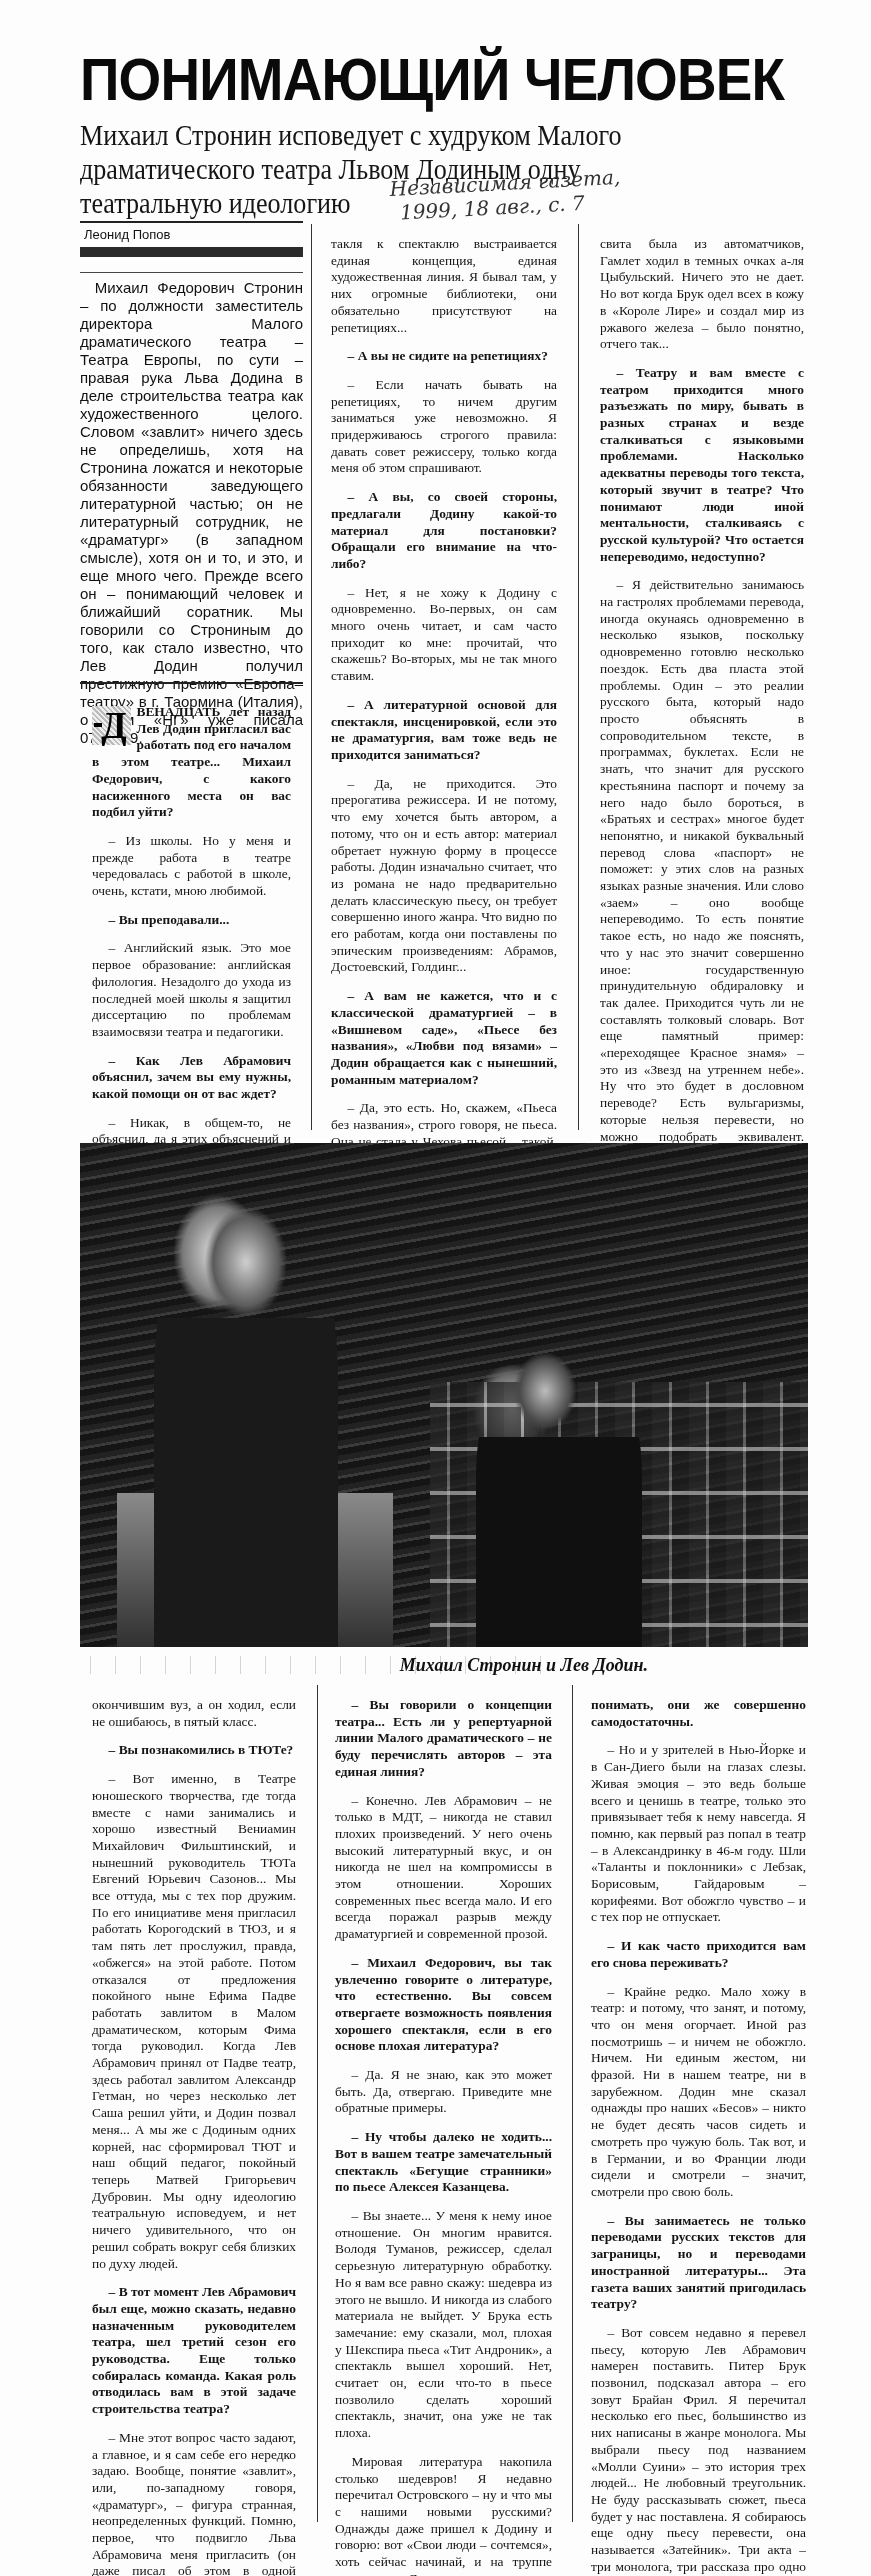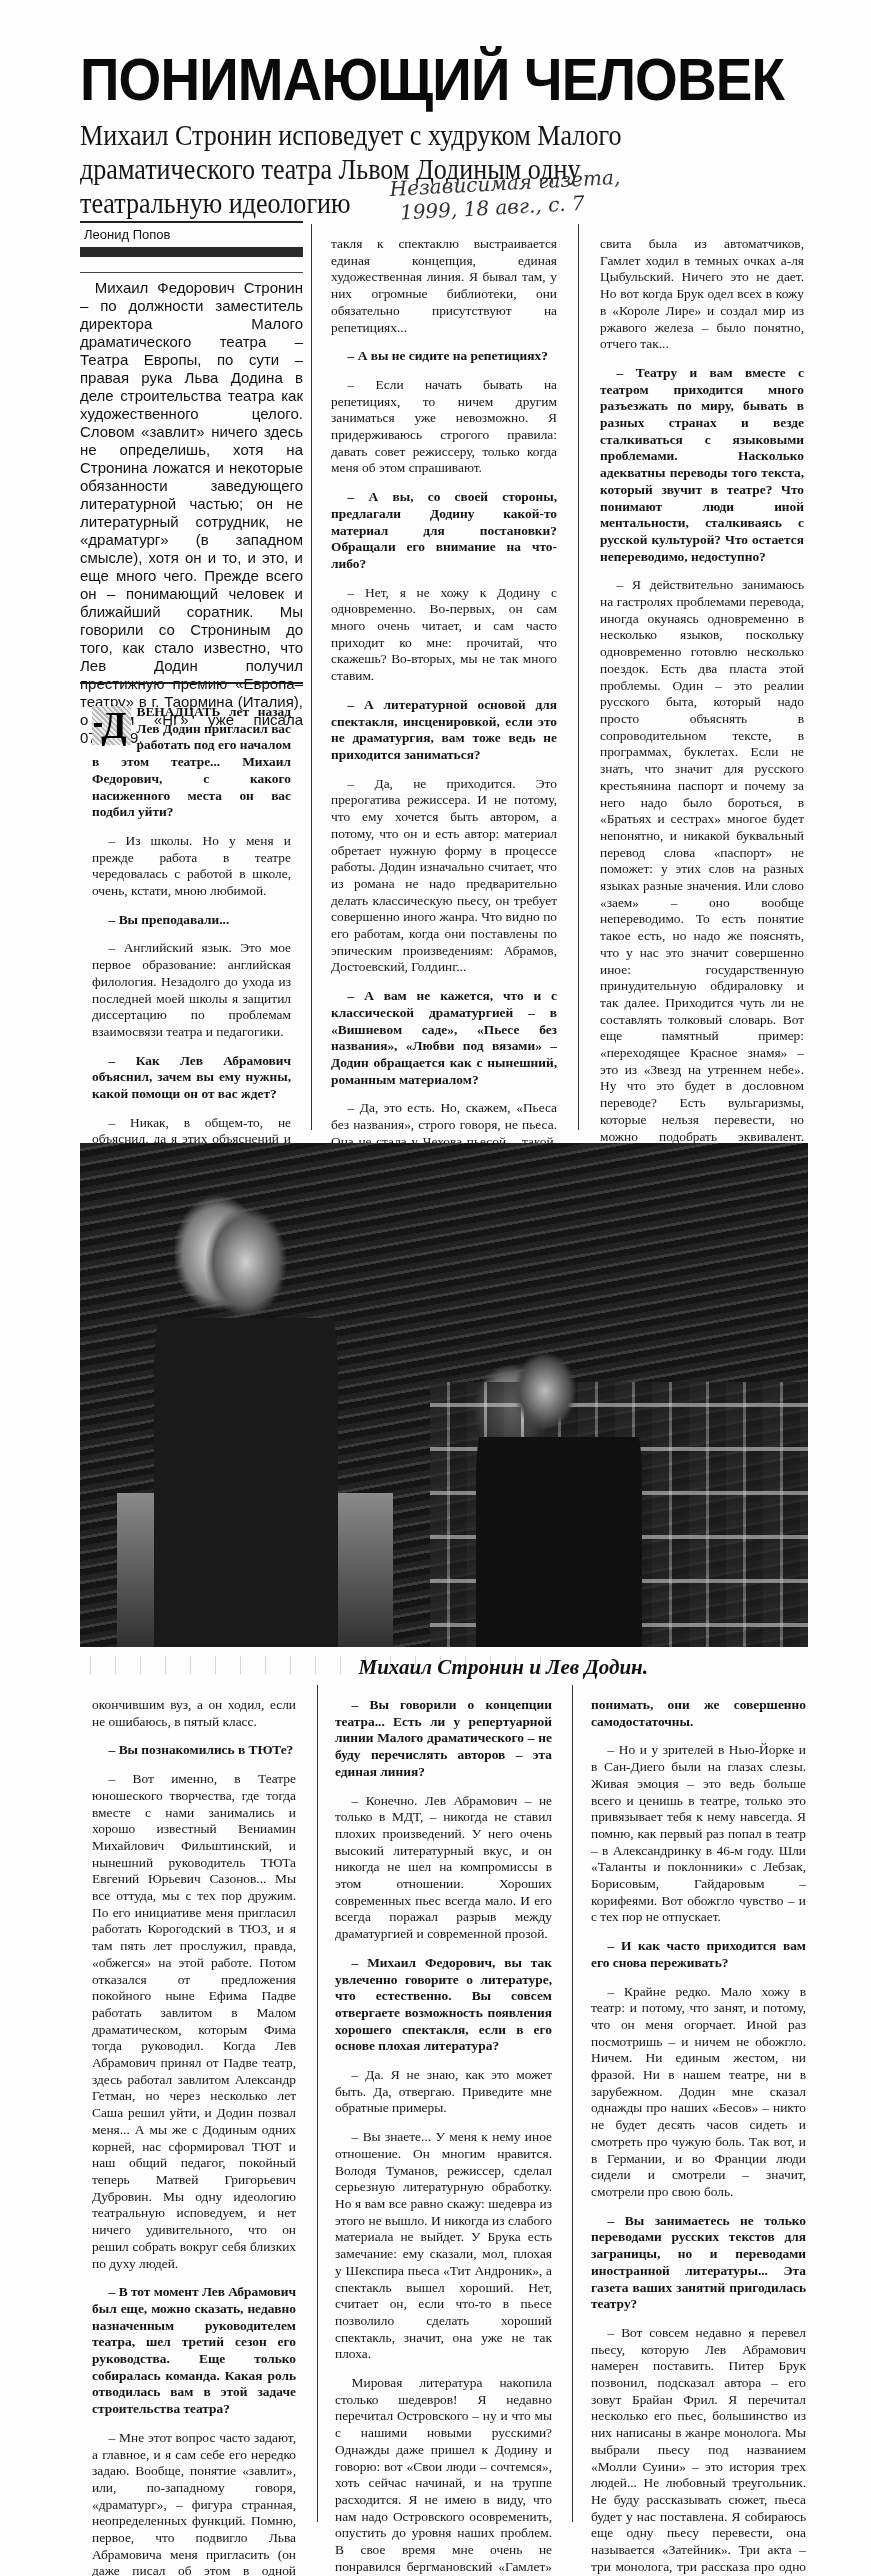--- a/index.html
+++ b/index.html
@@ -96,21 +96,21 @@
     position: absolute; left: 37px; top: 350px; width: 276px; height: 155px;
     background: linear-gradient(180deg, #8a8a8a, #303030);
   }
   .caption-noise {
     position: absolute; left: 77px; top: 1656px; width: 478px; height: 18.4px;
     background: repeating-linear-gradient(90deg, transparent 0 10px, #bbb 10px 11px, transparent 11px 25px);
     opacity: 0.6;
   }
   .caption {
     position: absolute; right: 66px; top: 1655px;
-    font-family: "Liberation Serif", serif; font-style: italic; font-weight: bold; font-size: 21px; color: #111;
+    font-family: "Liberation Serif", serif; font-style: italic; font-weight: bold; font-size: 18px; color: #111;
   }
   .endmark { display: inline-block; width: 9.2px; height: 9.2px; background: #000; margin-left: 55px; vertical-align: baseline; }
   .dateline { text-align: center; font-family: "Liberation Sans", sans-serif; font-weight: normal; font-size: 13px; margin-top: 1.8px; text-indent: 0 !important; }
 </style>
 </head>
 <body>
 
 <div class="page">
 
   <div class="headline">ПОНИМАЮЩИЙ ЧЕЛОВЕК</div>
@@ -173,20 +173,21 @@
       <p>– Вот именно, в Театре юношеского творчества, где тогда вместе с нами занимались и хорошо известный Вениамин Михайлович Фильштинский, и нынешний руководитель ТЮТа Евгений Юрьевич Сазонов... Мы все оттуда, мы с тех пор дружим. По его инициативе меня пригласил работать Корогодский в ТЮЗ, и я там пять лет прослужил, правда, «обжегся» на этой работе. Потом отказался от предложения покойного ныне Ефима Падве работать завлитом в Малом драматическом, которым Фима тогда руководил. Когда Лев Абрамович принял от Падве театр, здесь работал завлитом Александр Гетман, но через несколько лет Саша решил уйти, и Додин позвал меня... А мы же с Додиным одних корней, нас сформировал ТЮТ и наш общий педагог, покойный теперь Матвей Григорьевич Дубровин. Мы одну идеологию театральную исповедуем, и нет ничего удивительного, что он решил собрать вокруг себя близких по духу людей.</p>
       <p class="q">– В тот момент Лев Абрамович был еще, можно сказать, недавно назначенным руководителем театра, шел третий сезон его руководства. Еще только собиралась команда. Какая роль отводилась вам в этой задаче строительства театра?</p>
       <p>– Мне этот вопрос часто задают, а главное, и я сам себе его нередко задаю. Вообще, понятие «завлит», или, по-западному говоря, «драматург», – фигура странная, неопределенных функций. Помню, первое, что подвигло Льва Абрамовича меня пригласить (он даже писал об этом в одной статье), – что от завлита в моем лице он ждал внутренней критики. И эта задача сохраняется. На Западе все, конечно, иначе. В Германии, например, работают в больших театрах несколько человек, главным образом, над обработкой литературного материала. Но там и нет театра в нашем его понимании, когда от спек-</p>
     </div>
   <div class="vrule" style="left:314px; top:1685px; height:837px;"></div>
   <div class="col col2b">
       <p class="q">– Вы говорили о концепции театра... Есть ли у репертуарной линии Малого драматического – не буду перечислять авторов – эта единая линия?</p>
       <p>– Конечно. Лев Абрамович – не только в МДТ, – никогда не ставил плохих произведений. У него очень высокий литературный вкус, и он никогда не шел на компромиссы в этом отношении. Хороших современных пьес всегда мало. И его всегда поражал разрыв между драматургией и современной прозой.</p>
       <p class="q">– Михаил Федорович, вы так увлеченно говорите о литературе, что естественно. Вы совсем отвергаете возможность появления хорошего спектакля, если в его основе плохая литература?</p>
       <p>– Да. Я не знаю, как это может быть. Да, отвергаю. Приведите мне обратные примеры.</p>
+      <p class="q">– Ну чтобы далеко не ходить... Вот в вашем театре замечательный спектакль «Бегущие странники» по пьесе Алексея Казанцева.</p>
       <p>– Вы знаете... У меня к нему иное отношение. Он многим нравится. Володя Туманов, режиссер, сделал серьезную литературную обработку. Но я вам все равно скажу: шедевра из этого не вышло. И никогда из слабого материала не выйдет. У Брука есть замечание: ему сказали, мол, плохая у Шекспира пьеса «Тит Андроник», а спектакль вышел хороший. Нет, считает он, если что-то в пьесе позволило сделать хороший спектакль, значит, она уже не так плоха.</p>
       <p>Мировая литература накопила столько шедевров! Я недавно перечитал Островского – ну и что мы с нашими новыми русскими? Однажды даже пришел к Додину и говорю: вот «Свои люди – сочтемся», хоть сейчас начинай, и на труппе расходится. Я не имею в виду, что нам надо Островского осовременить, опустить до уровня наших проблем. В свое время мне очень не понравился бергмановский «Гамлет» именно этим примитивным осовремениванием – там</p>
     </div>
   <div class="vrule" style="left:569px; top:1685px; height:837px;"></div>
   <div class="col col3b">
       <p class="q nonindent">понимать, они же совершенно самодостаточны.</p>
       <p>– Но и у зрителей в Нью-Йорке и в Сан-Диего были на глазах слезы. Живая эмоция – это ведь больше всего и ценишь в театре, только это привязывает тебя к нему навсегда. Я помню, как первый раз попал в театр – в Александринку в 46-м году. Шли «Таланты и поклонники» с Лебзак, Борисовым, Гайдаровым – корифеями. Вот обожгло чувство – и с тех пор не отпускает.</p>
       <p class="q">– И как часто приходится вам его снова переживать?</p>
       <p>– Крайне редко. Мало хожу в театр: и потому, что занят, и потому, что он меня огорчает. Иной раз посмотришь – и ничем не обожгло. Ничем. Ни единым жестом, ни фразой. Ни в нашем театре, ни в зарубежном. Додин мне сказал однажды про наших «Бесов» – никто не будет десять часов сидеть и смотреть про чужую боль. Так вот, и в Германии, и во Франции люди сидели и смотрели – значит, смотрели про свою боль.</p>
       <p class="q">– Вы занимаетесь не только переводами русских текстов для заграницы, но и переводами иностранной литературы... Эта газета ваших занятий пригодилась театру?</p>

